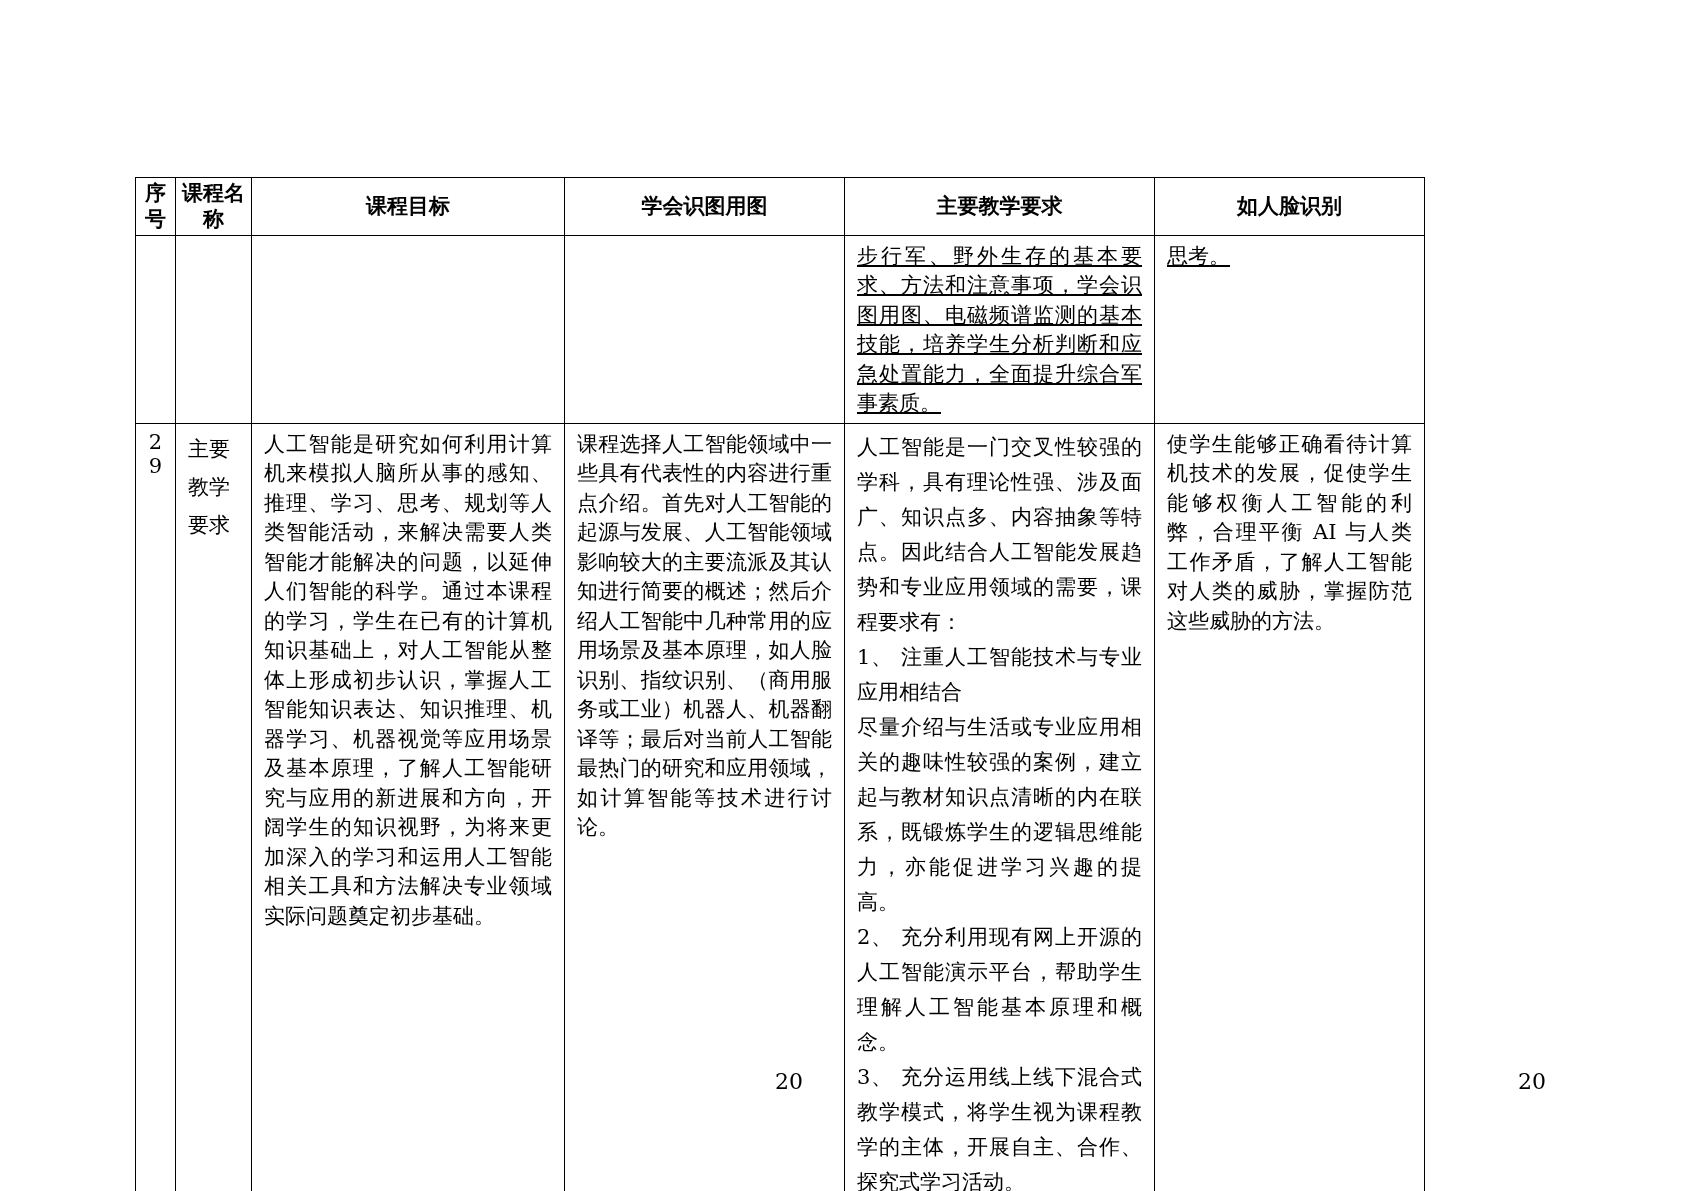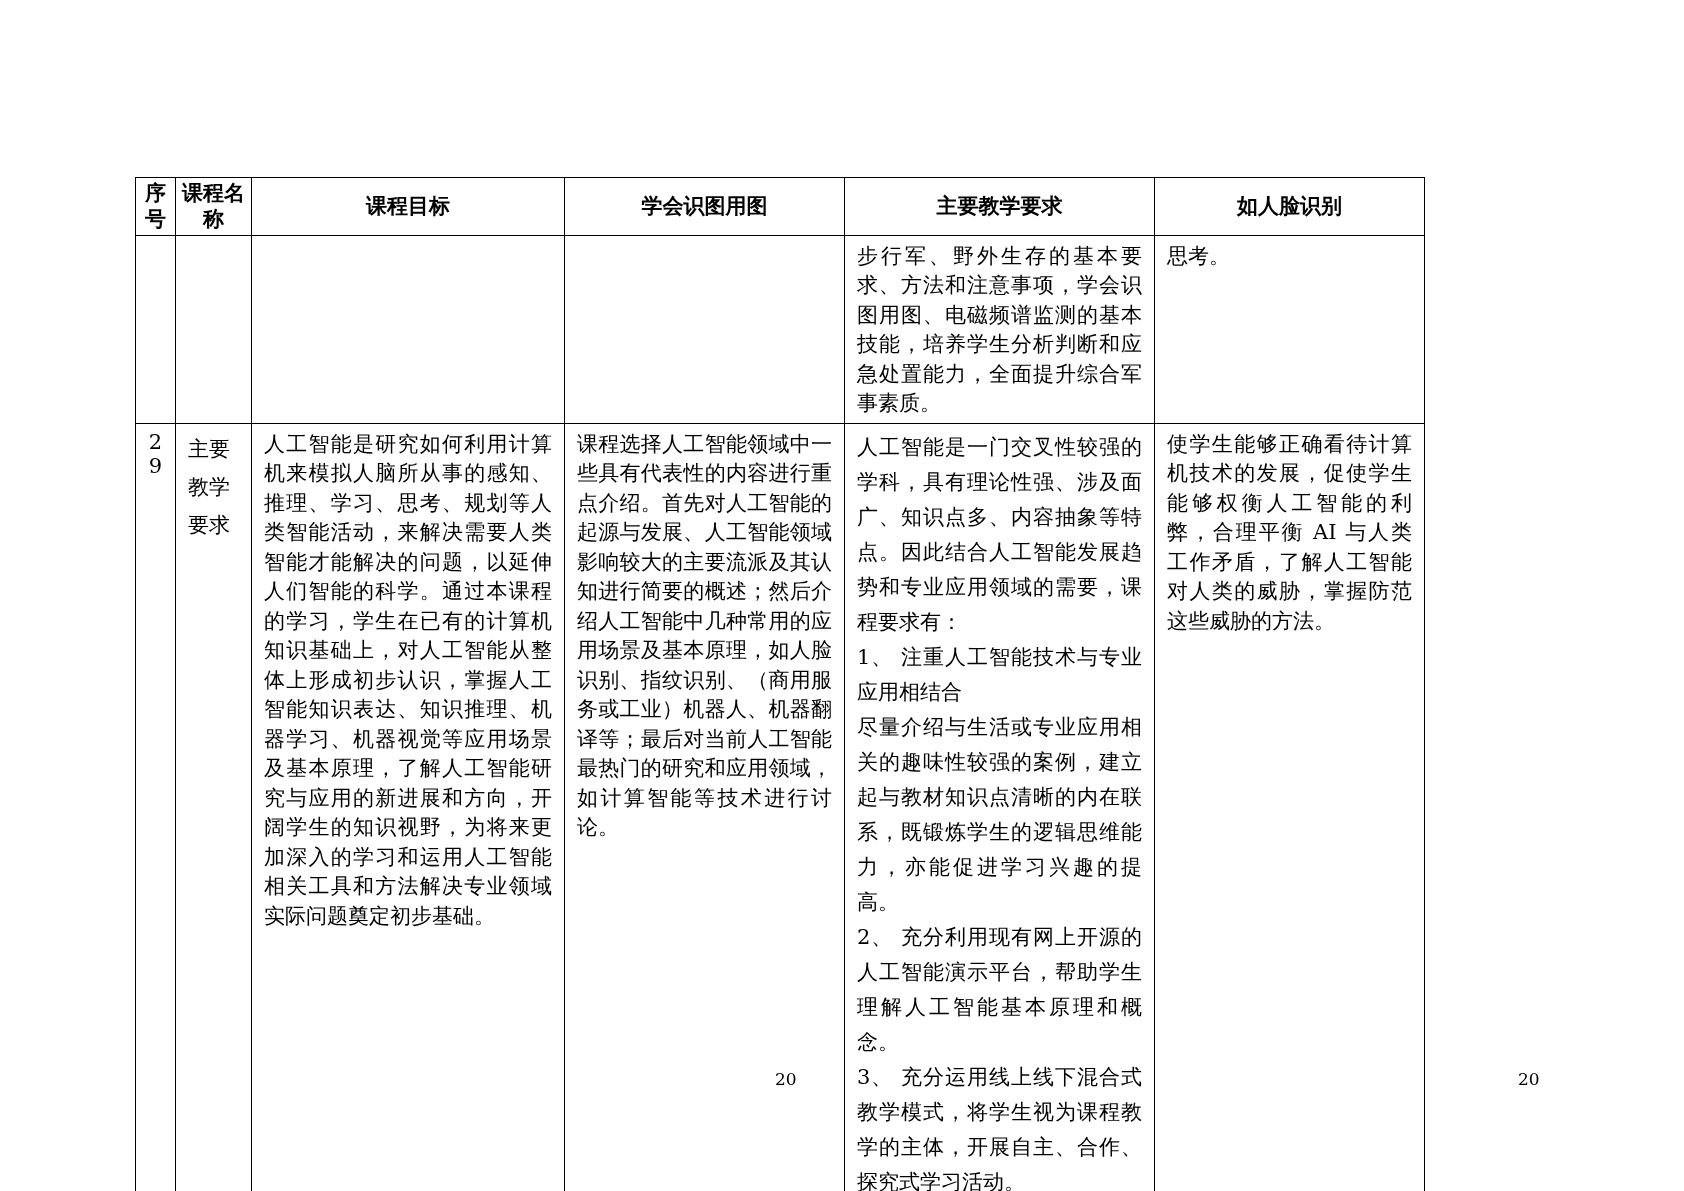--- a/index.html
+++ b/index.html
@@ -35,21 +35,21 @@
     overflow: hidden;
   }
   .course-table th {
     font-weight: bold;
     text-align: center;
     vertical-align: middle;
     padding: 2px 3px;
     line-height: 1.25;
     height: 44px;
   }
-  tr.row-cont  { height: 150px; }
+  tr.row-cont  { height: 150px; text-decoration: underline; }
   tr.row-main  { height: 548px; }
   .justify {
     text-align: justify;
     text-align-last: left;
     line-height: 29.5px;
   }
   .v-mid  { vertical-align: middle; }
   .v-top  { vertical-align: top; }
   .prelines { white-space: pre-line; }
   .seq-cell {
@@ -60,21 +60,21 @@
   }
   .name-cell {
     vertical-align: middle;
     line-height: 38px;
     padding: 0 12px 0 14px;
     text-align: left;
   }
   .req2-cell { line-height: 35px; padding-top: 5px; }
   .page-num {
     position: absolute;
-    font-size: 17px;
+    font-size: 22px;
     line-height: 1;
   }
   .page-num.center-num { left: 775px; top: 1071px; }
   .page-num.right-num  { left: 1518px; top: 1071px; }
 </style>
 </head>
 <body>
 
 <table class="course-table">
   <colgroup>

